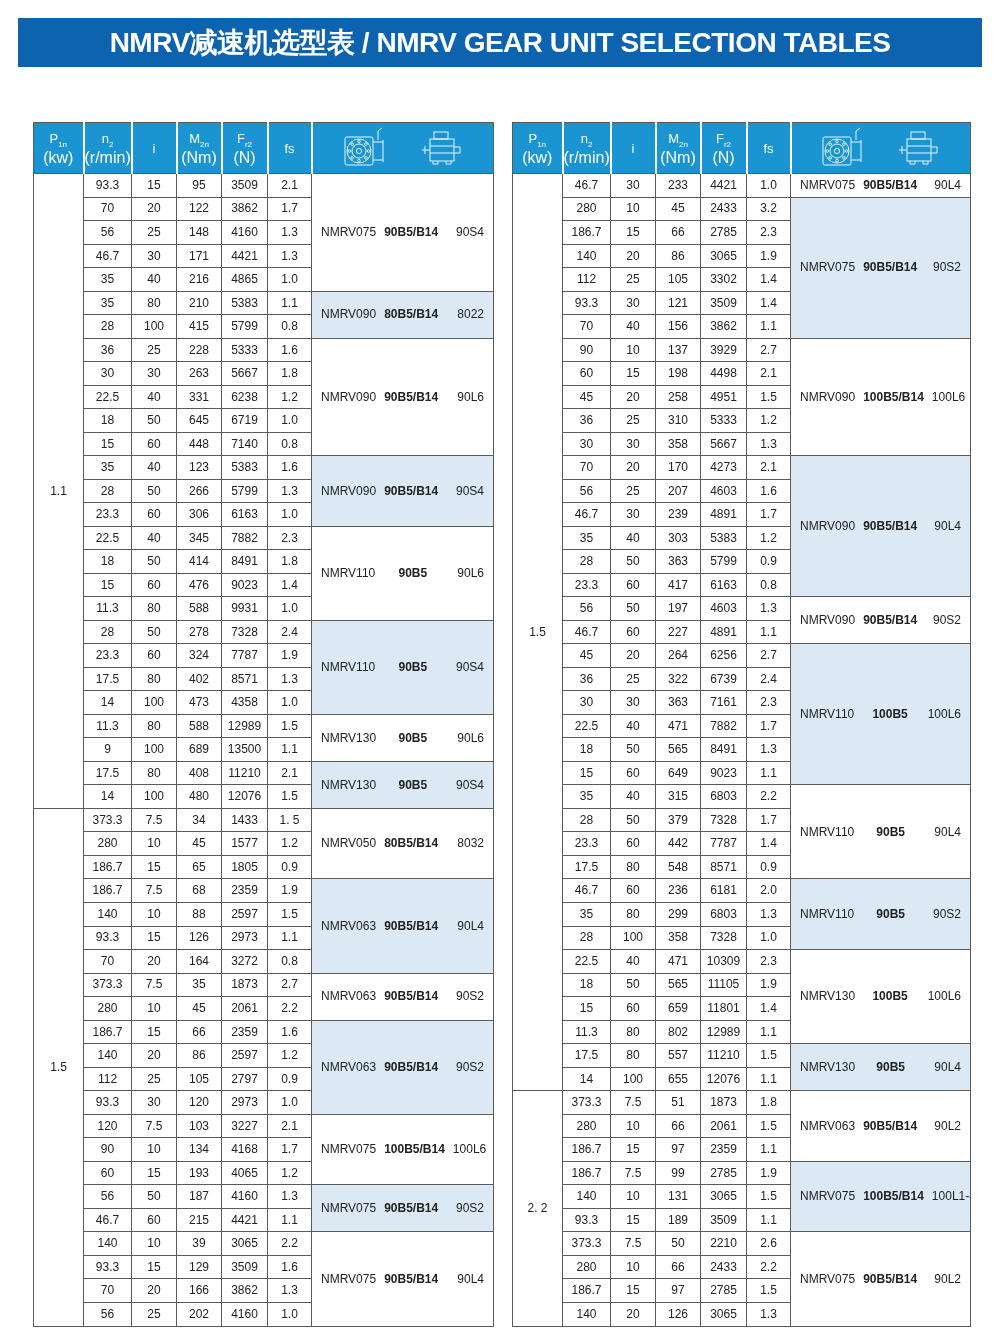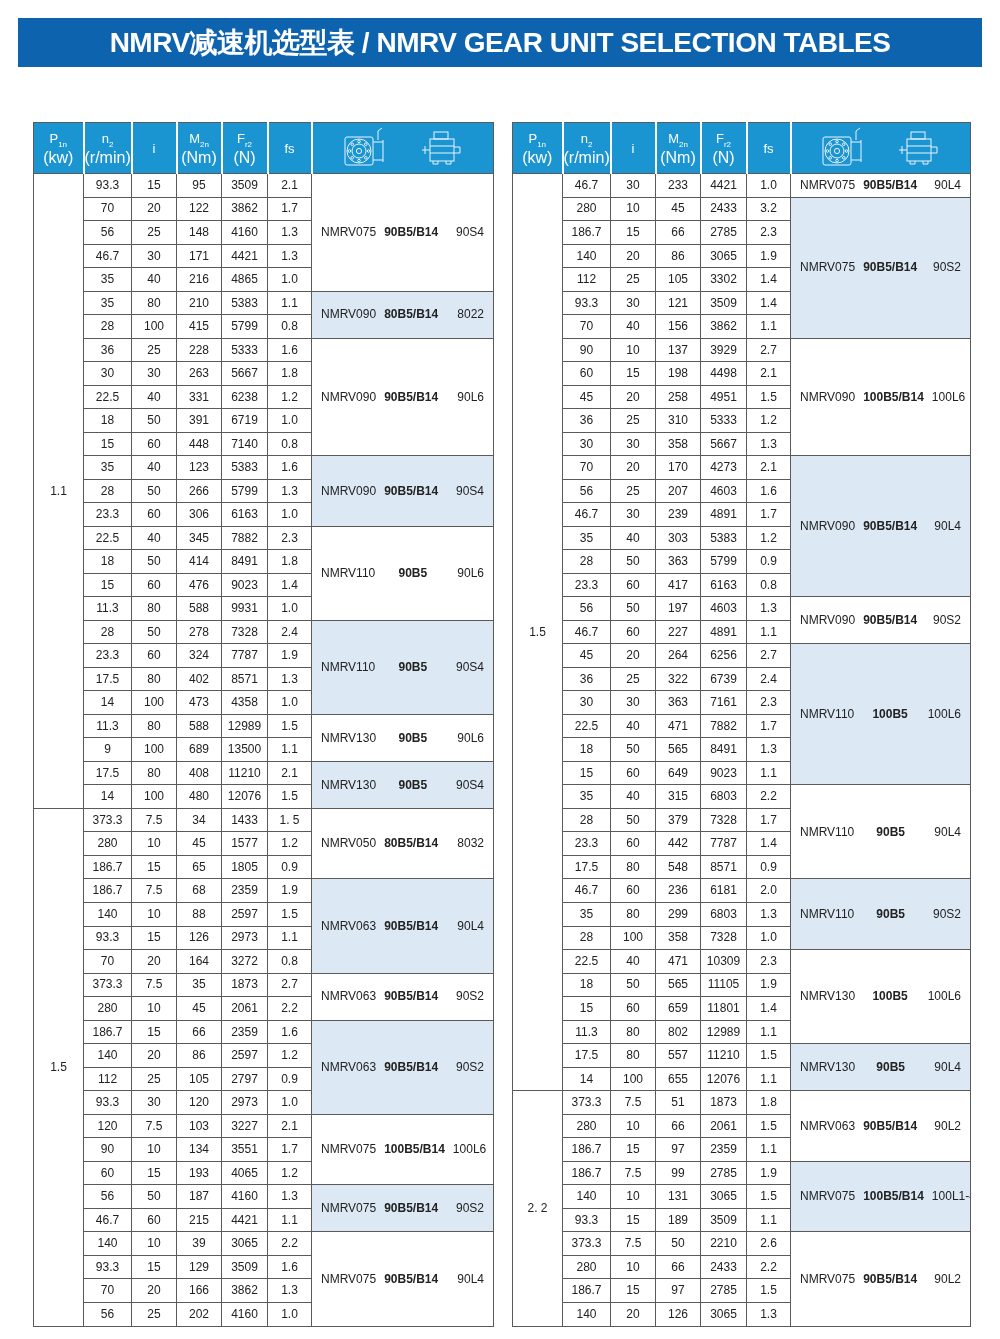--- a/index.html
+++ b/index.html
@@ -212,21 +212,21 @@
       <tr>
         <td class="tint">22.5</td>
         <td class="tint">40</td>
         <td class="tint">331</td>
         <td class="tint">6238</td>
         <td class="tint">1.2</td>
       </tr>
       <tr>
         <td class="tint">18</td>
         <td class="tint">50</td>
-        <td class="tint">391</td>
+        <td class="tint">645</td>
         <td class="tint">6719</td>
         <td class="tint">1.0</td>
       </tr>
       <tr>
         <td class="tint">15</td>
         <td class="tint">60</td>
         <td class="tint">448</td>
         <td class="tint">7140</td>
         <td class="tint">0.8</td>
       </tr>
@@ -501,21 +501,21 @@
             <span class="model-name">NMRV075</span>
             <span class="flange-size">100B5/B14</span>
             <span class="motor-size">100L6</span>
           </div>
         </td>
       </tr>
       <tr>
         <td class="tint">90</td>
         <td class="tint">10</td>
         <td class="tint">134</td>
-        <td class="tint">3551</td>
+        <td class="tint">4168</td>
         <td class="tint">1.7</td>
       </tr>
       <tr>
         <td class="tint">60</td>
         <td class="tint">15</td>
         <td class="tint">193</td>
         <td class="tint">4065</td>
         <td class="tint">1.2</td>
       </tr>
       <tr>

